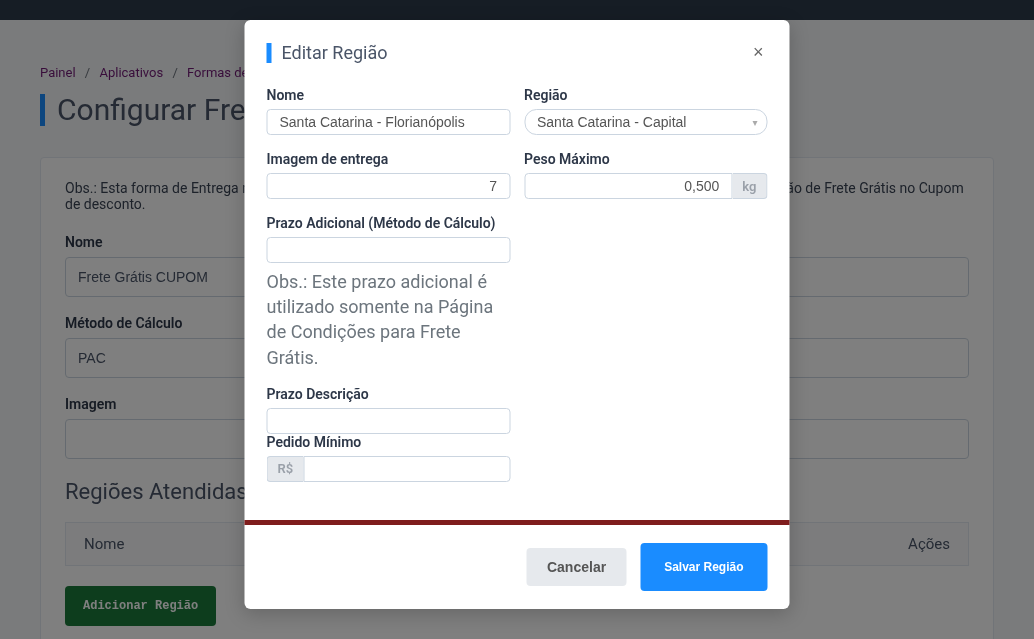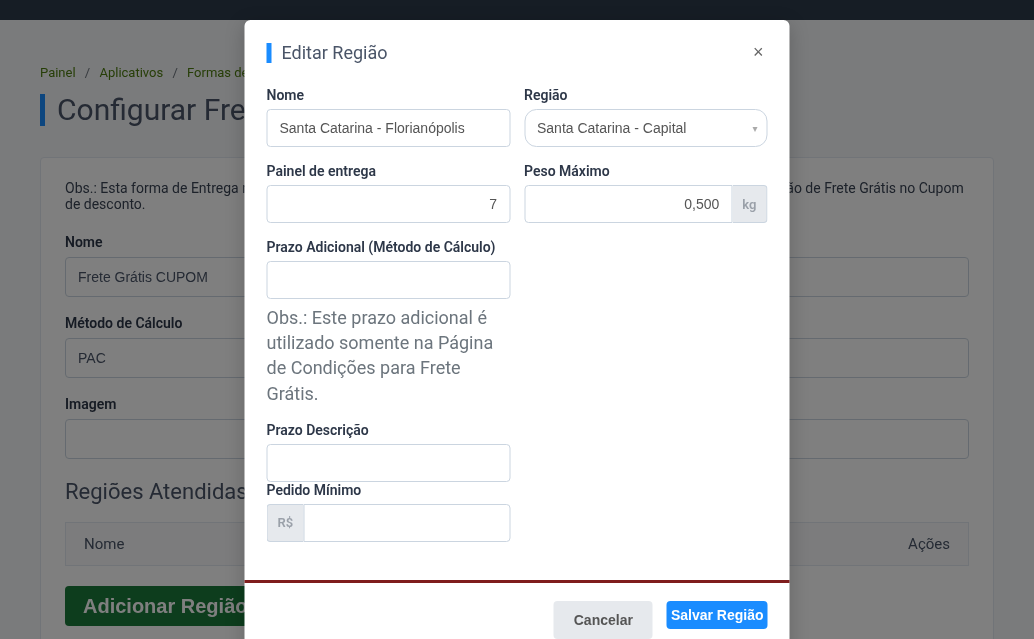--- a/index.html
+++ b/index.html
@@ -25,21 +25,21 @@
     .page-content {
       padding: 0 40px;
       margin-top: 45px;
     }
     .breadcrumb {
       font-size: 13px;
       color: #6c757d;
       margin-bottom: 12px;
     }
     .breadcrumb a {
-      color: #4d7c0f;
+      color: #701a75;
       text-decoration: none;
     }
     .breadcrumb-sep {
       margin: 0 6px;
       color: #6c757d;
     }
     .page-title-wrap {
       display: flex;
       align-items: center;
       margin-bottom: 30px;
@@ -106,23 +106,24 @@
     .th-nome { flex: 0 0 170px; }
     .th-regiao { flex: 1; }
     .th-acoes { flex: 0 0 120px; text-align: right; }
     .btn-add {
       background: #1a7a3a;
       color: #fff;
       border: none;
       height: 40px;
       padding: 0 18px;
       border-radius: 4px;
-      font-size: 20px;
+      font-size: 12px;
       font-weight: 600;
       cursor: pointer;
+      font-family: Liberation Mono, monospace;
     }
 
     .overlay {
       position: absolute;
       top: 0; left: 0; right: 0; bottom: 0;
       background: rgba(0,0,0,0.5);
       z-index: 10;
     }
     .modal {
       position: absolute;
@@ -180,21 +181,21 @@
     }
     .form-label {
       display: block;
       font-size: 14px;
       color: #2d3748;
       font-weight: 600;
       margin-bottom: 6px;
     }
     .form-input {
       width: 100%;
-      height: 38px;
+      height: 26px;
       border: 1px solid #cbd5e0;
       border-radius: 4px;
       padding: 0 12px;
       font-size: 14px;
       color: #555;
       background: #fff;
     }
     .form-input.text-right {
       text-align: right;
     }
@@ -252,41 +253,42 @@
       font-size: 18px;
       color: #6c757d;
       margin-top: 6px;
       line-height: 1.4;
     }
     .modal-footer {
       display: flex;
       justify-content: flex-end;
       gap: 14px;
       padding: 18px 22px;
-      border-top: 3px solid #7f1d1d;
+      border-top: 5px solid #7f1d1d;
+      align-items: center;
     }
     .btn-cancel {
       background: #e6e9ed;
       color: #555;
       border: none;
       height: 38px;
       padding: 0 20px;
       border-radius: 4px;
       font-size: 14px;
       font-weight: 600;
       cursor: pointer;
     }
     .btn-primary {
       background: #1a8cff;
       color: #fff;
       border: none;
-      height: 28px;
-      padding: 0 4px;
-      border-radius: 4px;
-      font-size: 14px;
+      height: 48px;
+      padding: 0 24px;
+      border-radius: 4px;
+      font-size: 12px;
       font-weight: 600;
       cursor: pointer;
     }
   </style>
 </head>
 <body>
 
 <div class="top-bar"></div>
 
 <div class="page-content">
@@ -355,21 +357,21 @@
         <label class="form-label">Região</label>
         <div class="select-wrap">
           <input type="text" class="form-input" readonly="" value="Santa Catarina - Capital" style="">
           <span class="select-chevron">▾</span>
         </div>
       </div>
     </div>
 
     <div class="form-row">
       <div class="form-col">
-        <label class="form-label">Painel de entrega</label>
+        <label class="form-label">Imagem de entrega</label>
         <input type="text" class="form-input text-right" value="7" style="">
       </div>
       <div class="form-col">
         <label class="form-label">Peso Máximo</label>
         <div class="input-group">
           <input type="text" class="form-input with-right text-right" value="0,500" style="">
           <span class="addon-right">kg</span>
         </div>
       </div>
     </div>

